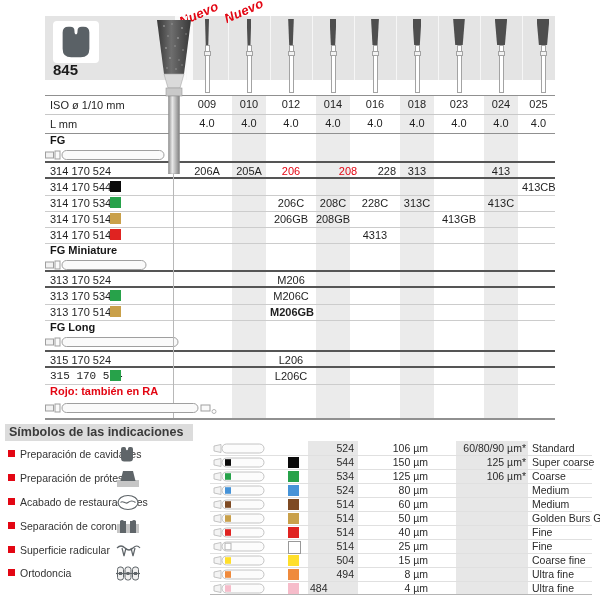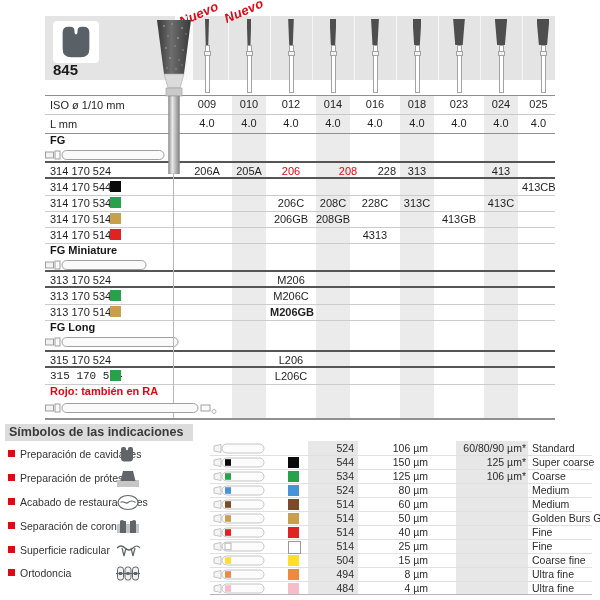--- a/index.html
+++ b/index.html
@@ -475,20 +475,20 @@
       <div style="position: absolute; left: 210px; top: 581px; width: 382px; height: 1px; background: rgb(224, 224, 224); z-index: 1;"></div>
       <div style="position: absolute; left: 0px; top: 0px;">
         <div style="position: absolute; left: 213px; top: 582.5px; z-index: 2;">
           <svg width="52" height="11" viewBox="0 0 52 11">
             <polygon points="1,3 8,1.5 8,9.5 1,8" fill="#f4f4f4" stroke="#b5b5b5" stroke-width="0.8"></polygon>
             <rect x="9" y="1" width="42" height="9" rx="4.5" fill="#fcfcfc" stroke="#b5b5b5" stroke-width="0.8"></rect>
             <rect x="12" y="2.2" width="6" height="6.6" fill="#f6bcca"></rect>
           </svg>
         </div>
         <div style="position: absolute; left: 288px; top: 582.5px; width: 11px; height: 11px; background: rgb(246, 188, 202); z-index: 2;"></div>
-        <div class="grit-text" style="left: 310px; top: 581px; width: 44px; text-align: right; z-index: 2;">484</div>
+        <div class="grit-text" style="left: 310px; top: 581px; width: 44px; text-align: left; z-index: 2;">484</div>
         <div class="grit-text" style="left: 364px; top: 581px; width: 64px; text-align: right; z-index: 2;">4 µm</div>
         <div class="grit-text" style="left: 532px; top: 581px; z-index: 2;">Ultra fine</div>
       </div>
       <div style="position: absolute; left: 210px; top: 594px; width: 382px; height: 1px; background: rgb(181, 181, 181);"></div>
     </div>
 
 </div>
 
 </body></html>

